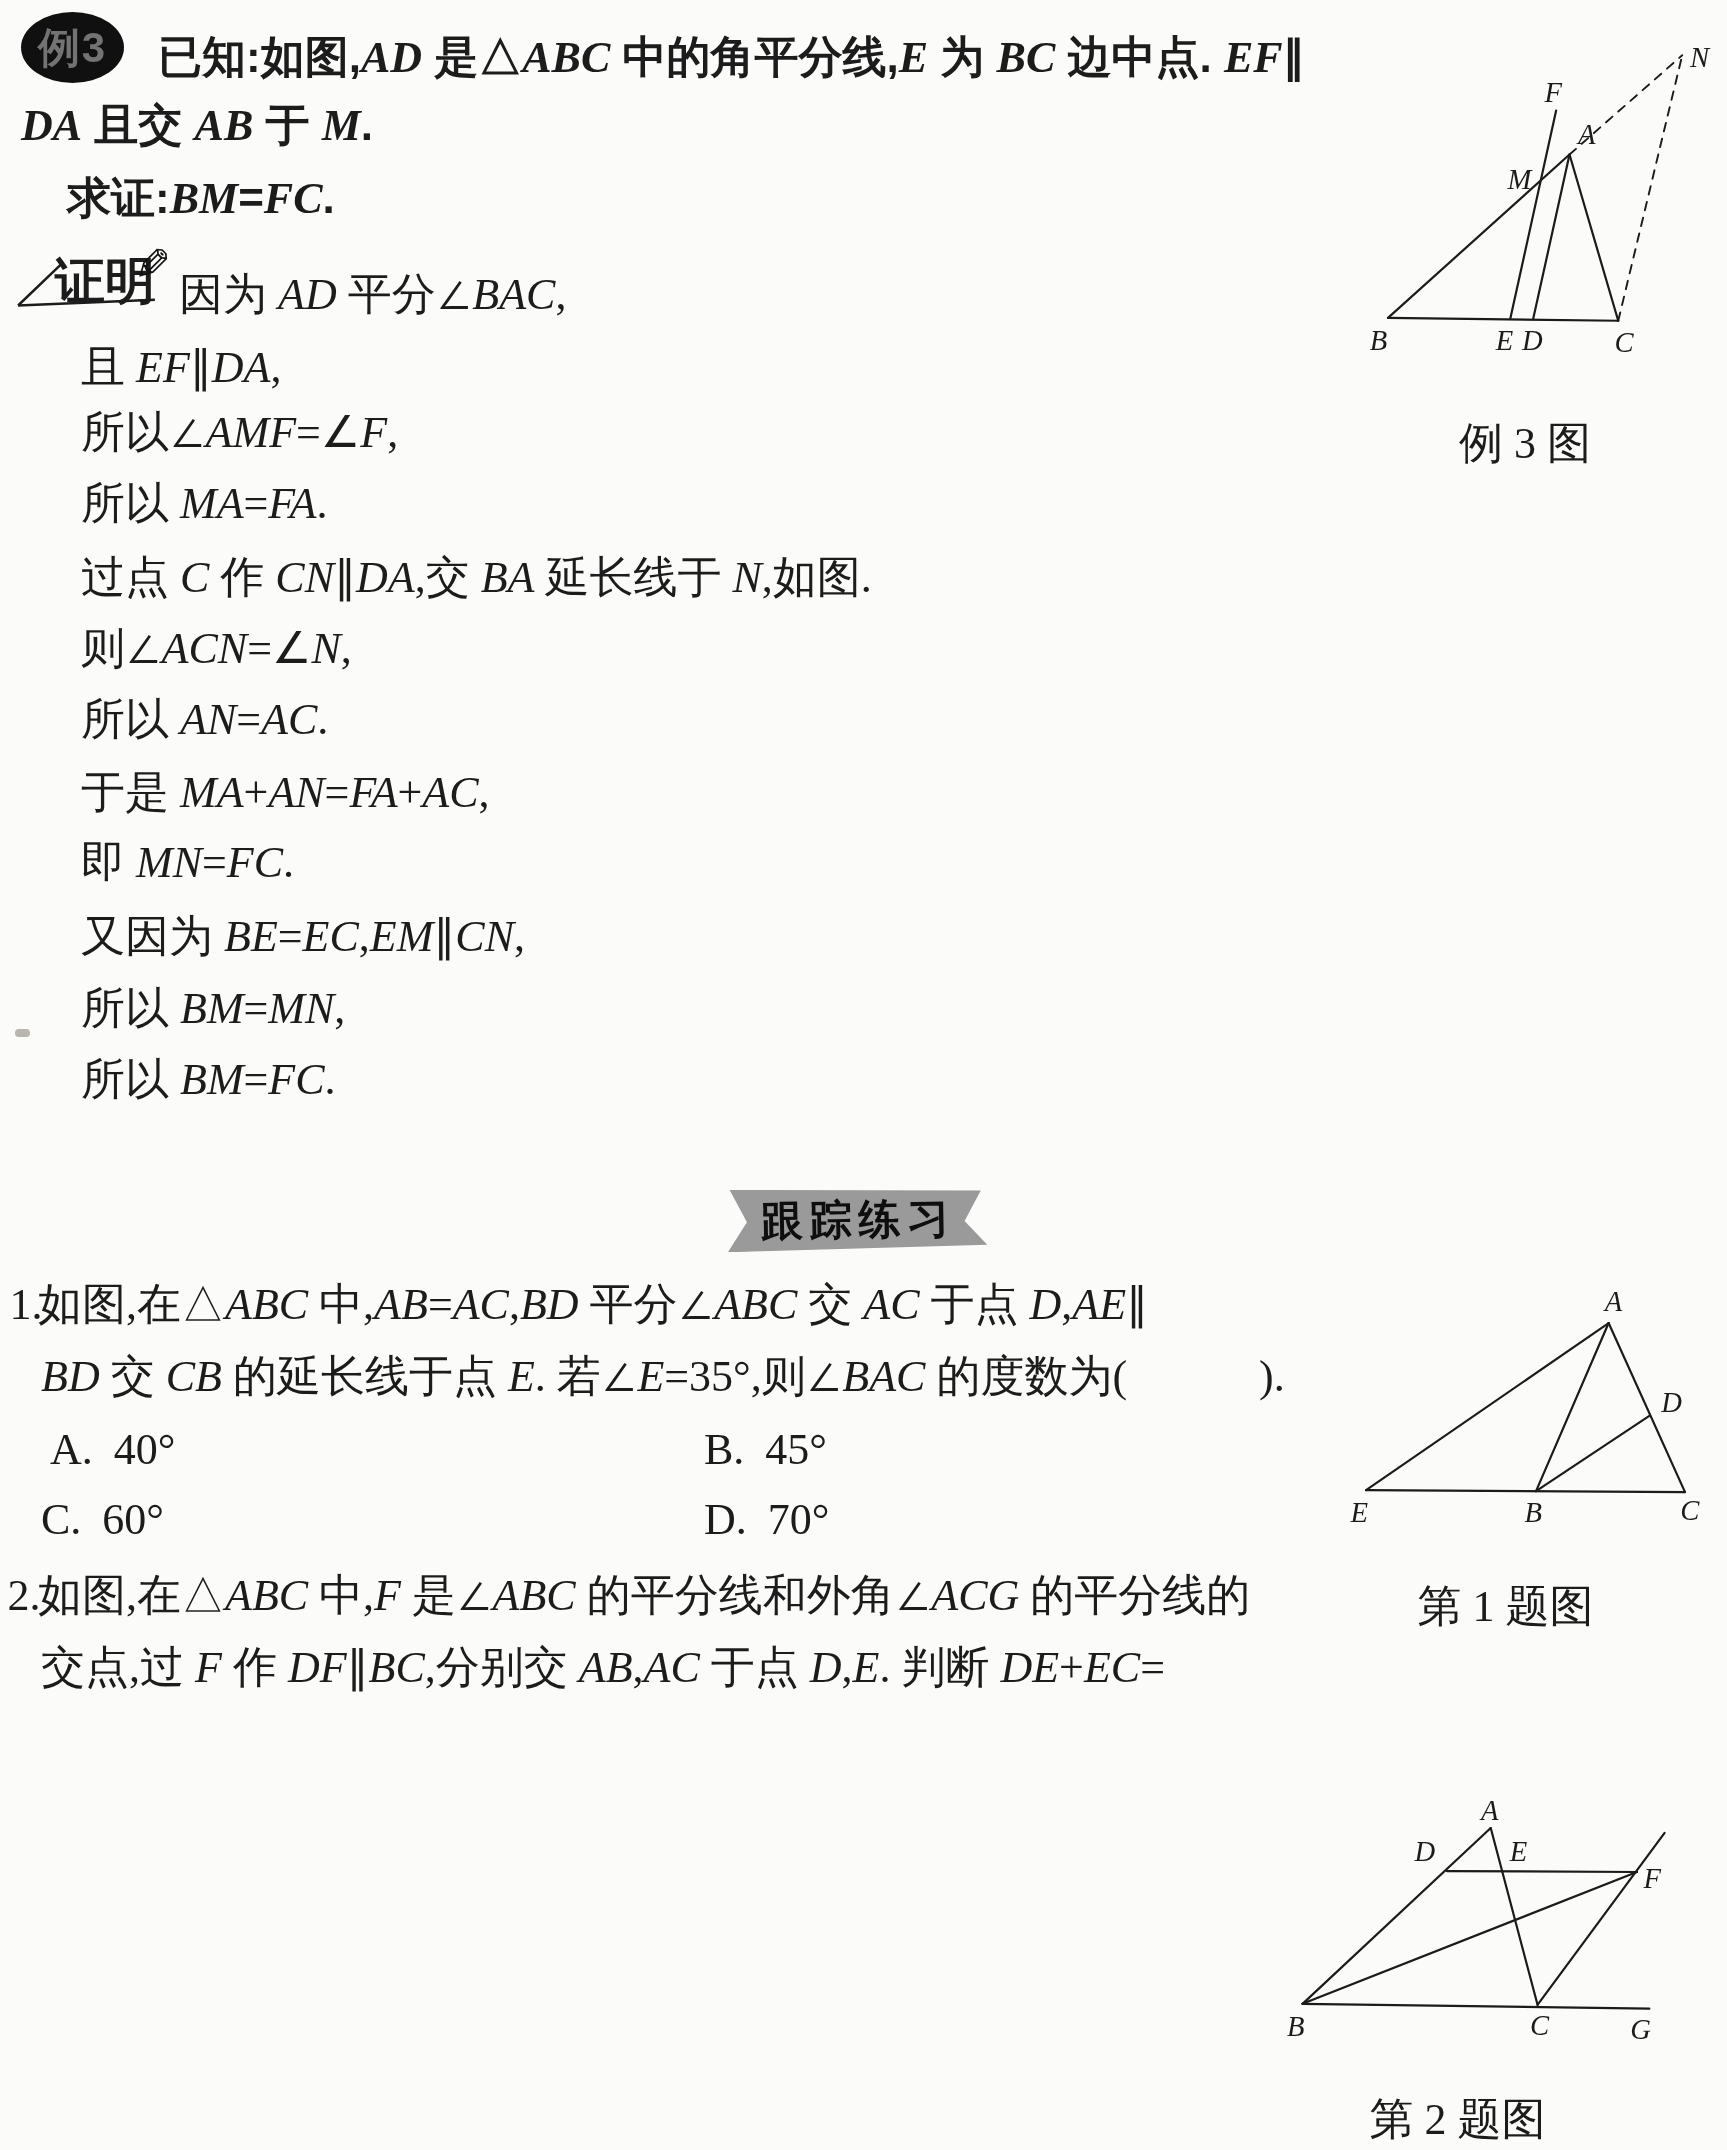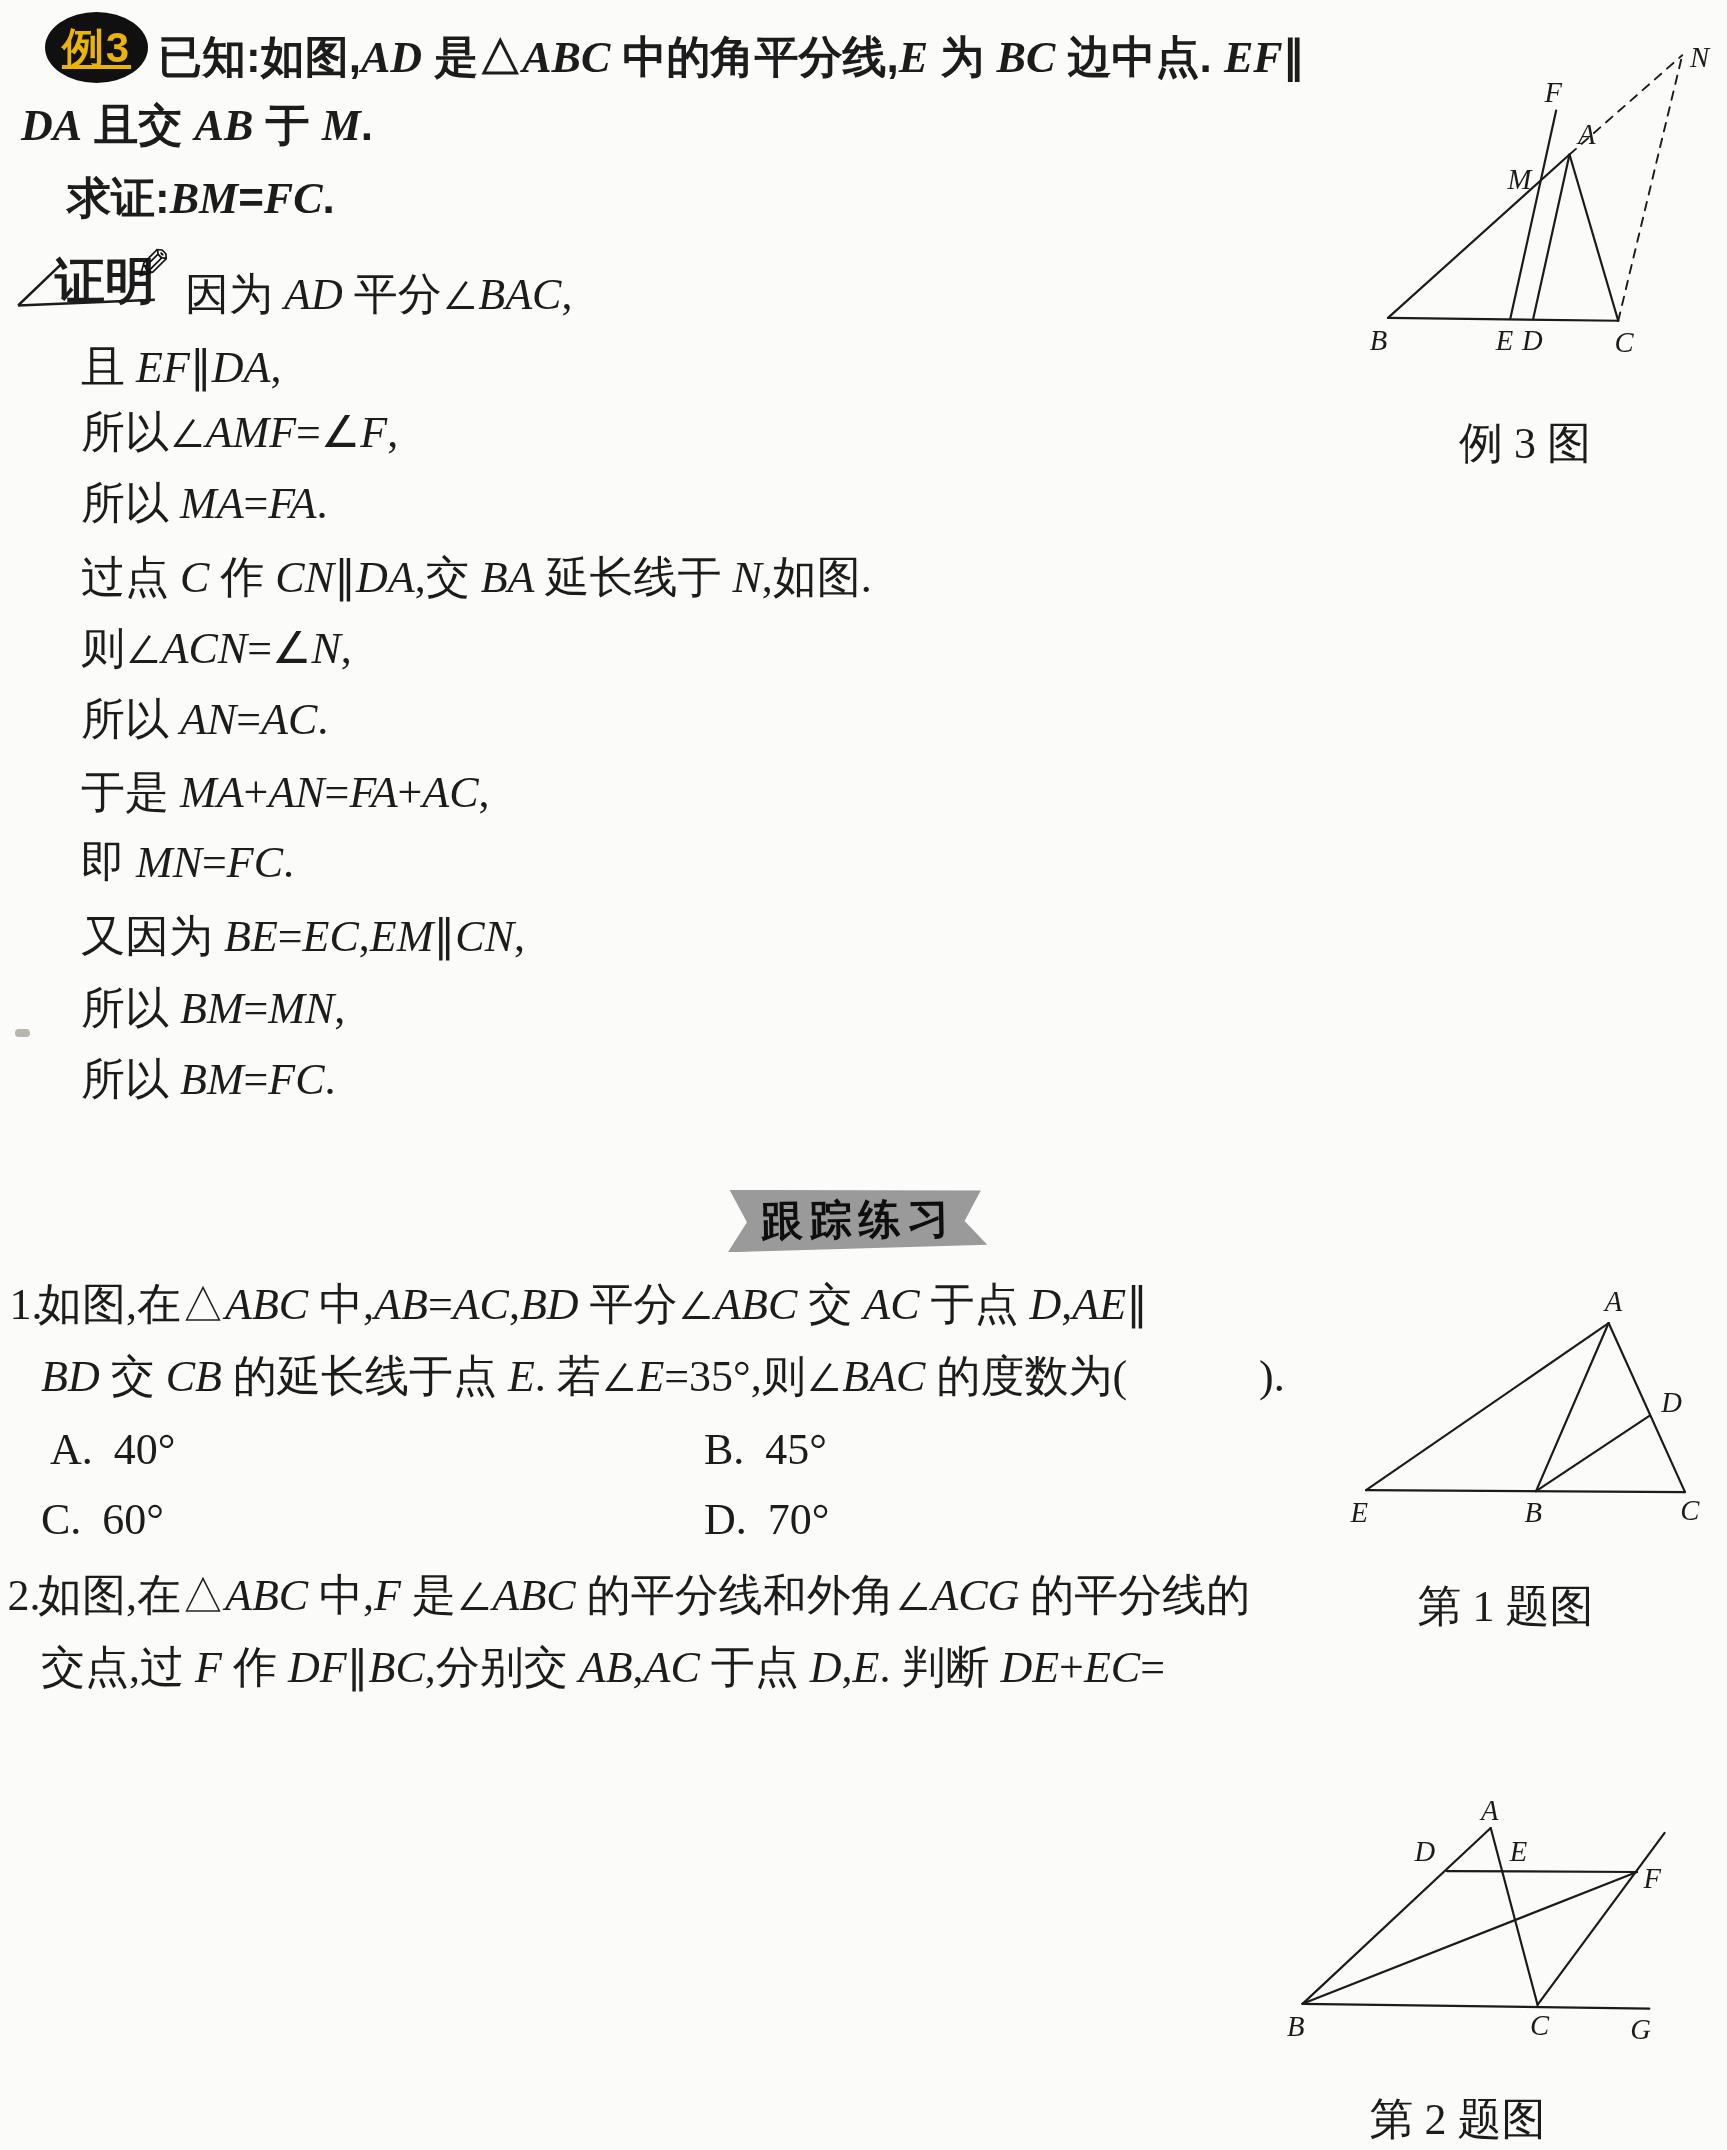--- a/index.html
+++ b/index.html
@@ -1,22 +1,22 @@
 <!DOCTYPE html>
 <html><head>
 <meta charset="utf-8">
 <style>
   html,body{margin:0;padding:0;background:#e8e8e8;}
   .page{position:relative;width:1727px;height:2151px;background:#fbfbf9;overflow:hidden;color:#1c1c1c;}
   .line{position:absolute;white-space:pre;font-family:"Liberation Serif",serif;font-size:44px;color:#1c1c1c;line-height:1.1;}
   .bold{font-weight:700;font-family:"Liberation Sans",sans-serif;}
   .mathify i{font-family:"Liberation Serif",serif;}
-  .badge{position:absolute;left:45px;top:12.4px;width:103px;height:71px;background:#101010;border-radius:50%;
-         color:#eab308;font-family:"Liberation Sans",sans-serif;font-weight:700;font-size:42px;
-         display:flex;align-items:center;justify-content:center;letter-spacing:1.9px;text-decoration:underline;}
+  .badge{position:absolute;left:21px;top:12.4px;width:103px;height:71px;background:#101010;border-radius:50%;
+         color:#737373;font-family:"Liberation Sans",sans-serif;font-weight:700;font-size:42px;
+         display:flex;align-items:center;justify-content:center;letter-spacing:1.9px;}
   .banner{position:absolute;left:719px;top:1185px;width:279px;height:69px;background:#9a9a9a;
           clip-path:polygon(4% 4%,94% 11%,88% 55%,96% 90%,3% 94%,10% 51%);
           display:flex;align-items:center;justify-content:center;transform:rotate(-1deg);
           font-family:"Liberation Sans",sans-serif;font-weight:700;font-size:42px;letter-spacing:6.7px;color:#0e0e0e;}
   .caption{position:absolute;font-family:"Liberation Serif",serif;font-size:44px;color:#1c1c1c;white-space:pre;text-align:center;}
   .prooflabel{position:absolute;left:55px;top:254px;font-size:50px;}
   .pencil{position:absolute;left:134px;top:241px;font-size:44px;transform:scaleX(-1);
           font-family:"DejaVu Sans",sans-serif;color:#111;}
   svg.fig{position:absolute;overflow:visible;}
   .fig line{stroke:#1b1b1b;stroke-width:2.3;fill:none;stroke-linecap:round;}
@@ -36,21 +36,21 @@
   <div class="line bold mathify" style="left:21px;top:101px;"><i>DA</i> 且交 <i>AB</i> 于 <i>M</i>.</div>
   <div class="line bold mathify" style="left:67px;top:174px;">求证:<i>BM</i>=<i>FC</i>.</div>
 
   <svg class="mark" style="position:absolute;left:9.6px;top:239px;" width="153" height="76" viewBox="0 0 160 80">
     <line x1="8" y1="70" x2="54" y2="26"></line>
     <line x1="8" y1="70" x2="152" y2="64"></line>
   </svg>
   <div class="line bold prooflabel">证明</div>
   <div class="line pencil">✎</div>
 
-  <div class="line mathify" style="left:185px;top:271px;">因为 <i>AD</i> 平分∠<i>BAC</i>,</div>
+  <div class="line mathify" style="left:179px;top:271px;">因为 <i>AD</i> 平分∠<i>BAC</i>,</div>
   <div class="line mathify" style="left:81px;top:344px;">且 <i>EF</i>∥<i>DA</i>,</div>
   <div class="line mathify" style="left:81px;top:409px;">所以∠<i>AMF</i>=∠<i>F</i>,</div>
   <div class="line mathify" style="left:81px;top:480px;">所以 <i>MA</i>=<i>FA</i>.</div>
   <div class="line mathify" style="left:81px;top:554px;">过点 <i>C</i> 作 <i>CN</i>∥<i>DA</i>,交 <i>BA</i> 延长线于 <i>N</i>,如图.</div>
   <div class="line mathify" style="left:81px;top:625px;">则∠<i>ACN</i>=∠<i>N</i>,</div>
   <div class="line mathify" style="left:81px;top:696px;">所以 <i>AN</i>=<i>AC</i>.</div>
   <div class="line mathify" style="left:81px;top:769px;">于是 <i>MA</i>+<i>AN</i>=<i>FA</i>+<i>AC</i>,</div>
   <div class="line mathify" style="left:81px;top:839px;">即 <i>MN</i>=<i>FC</i>.</div>
   <div class="line mathify" style="left:81px;top:913px;">又因为 <i>BE</i>=<i>EC</i>,<i>EM</i>∥<i>CN</i>,</div>
   <div class="line mathify" style="left:81px;top:985px;">所以 <i>BM</i>=<i>MN</i>,</div>

